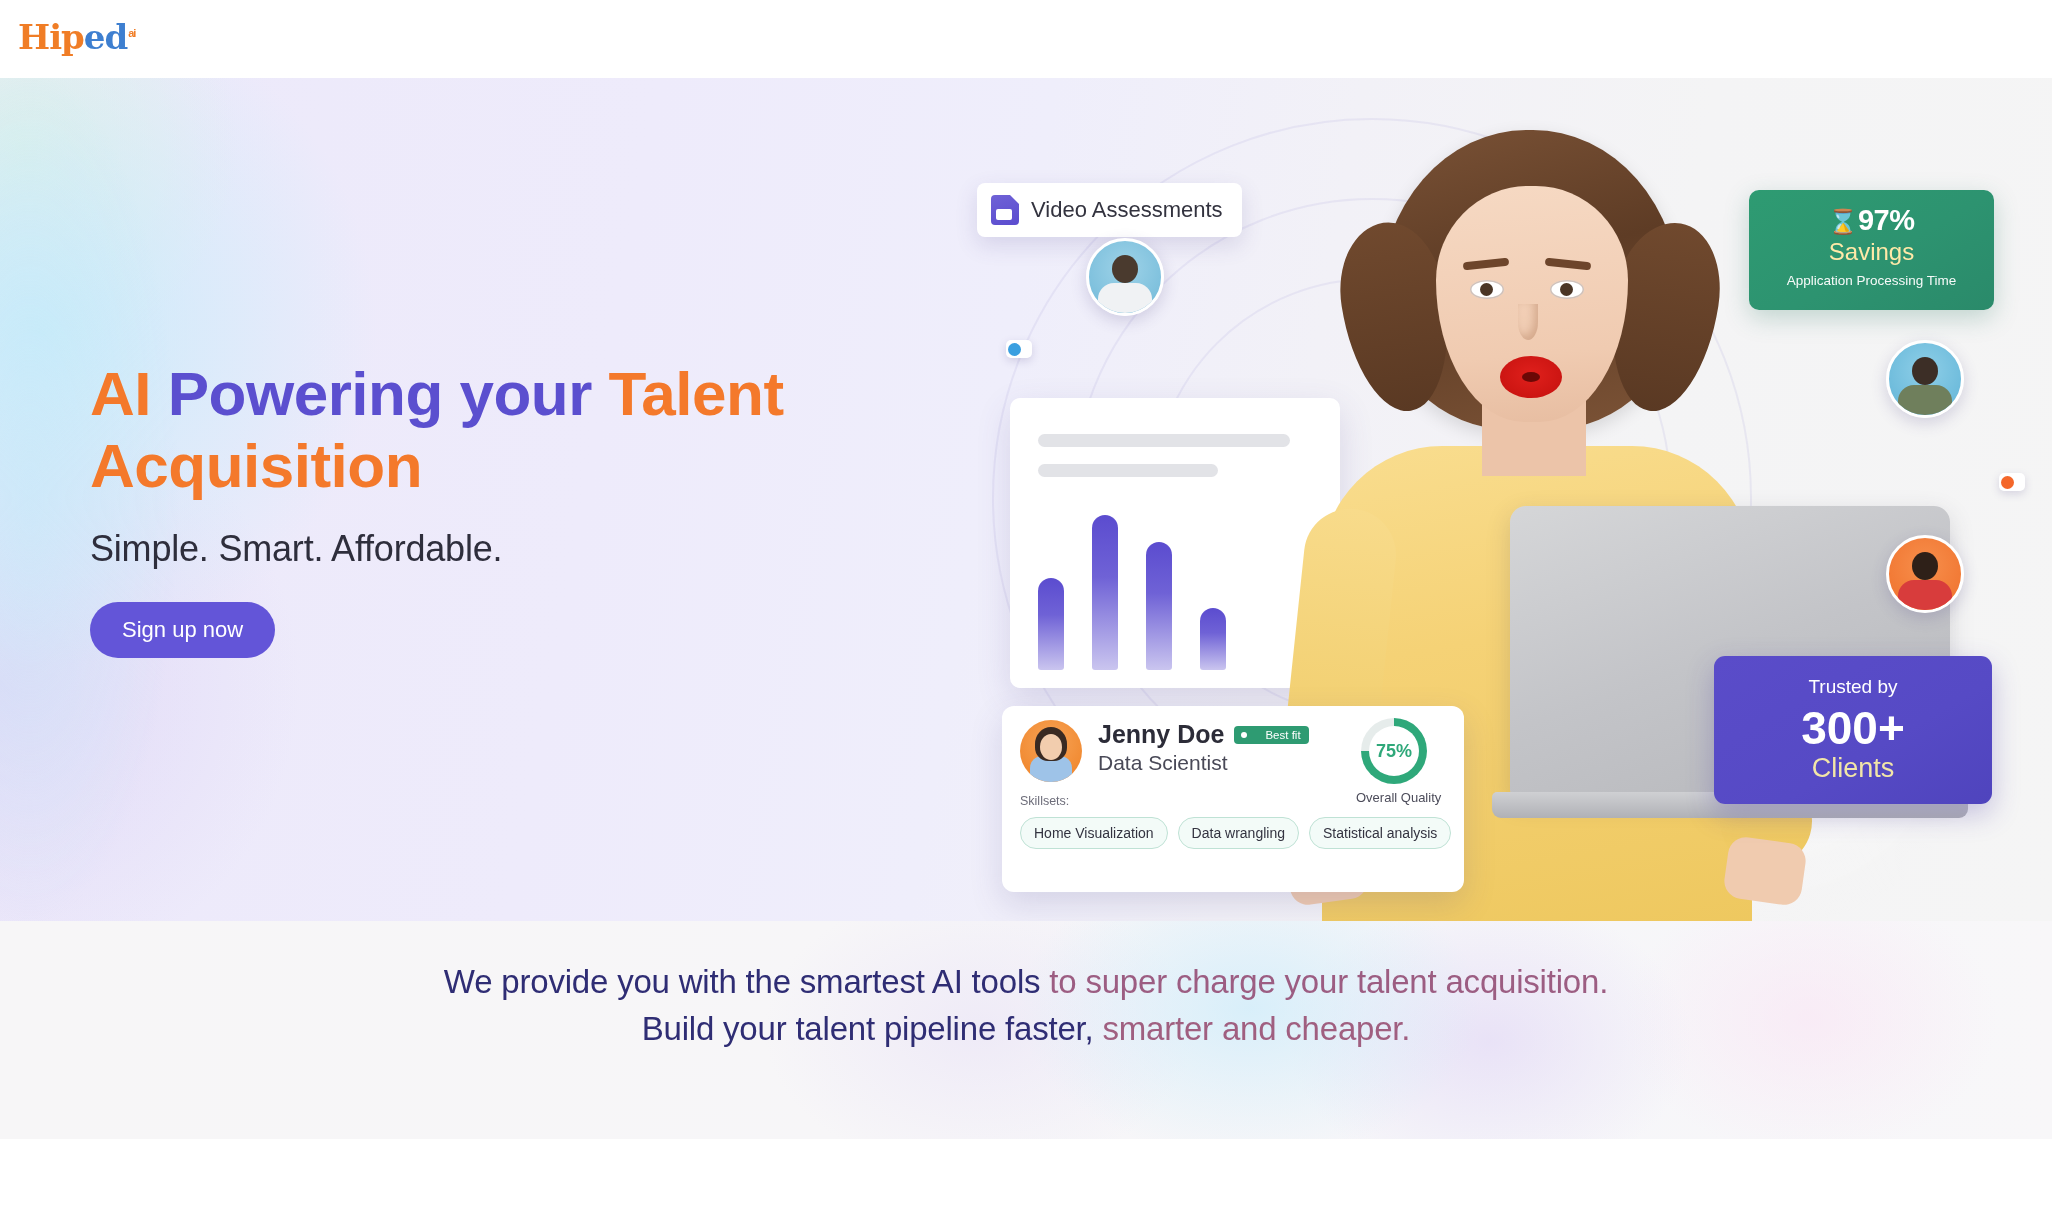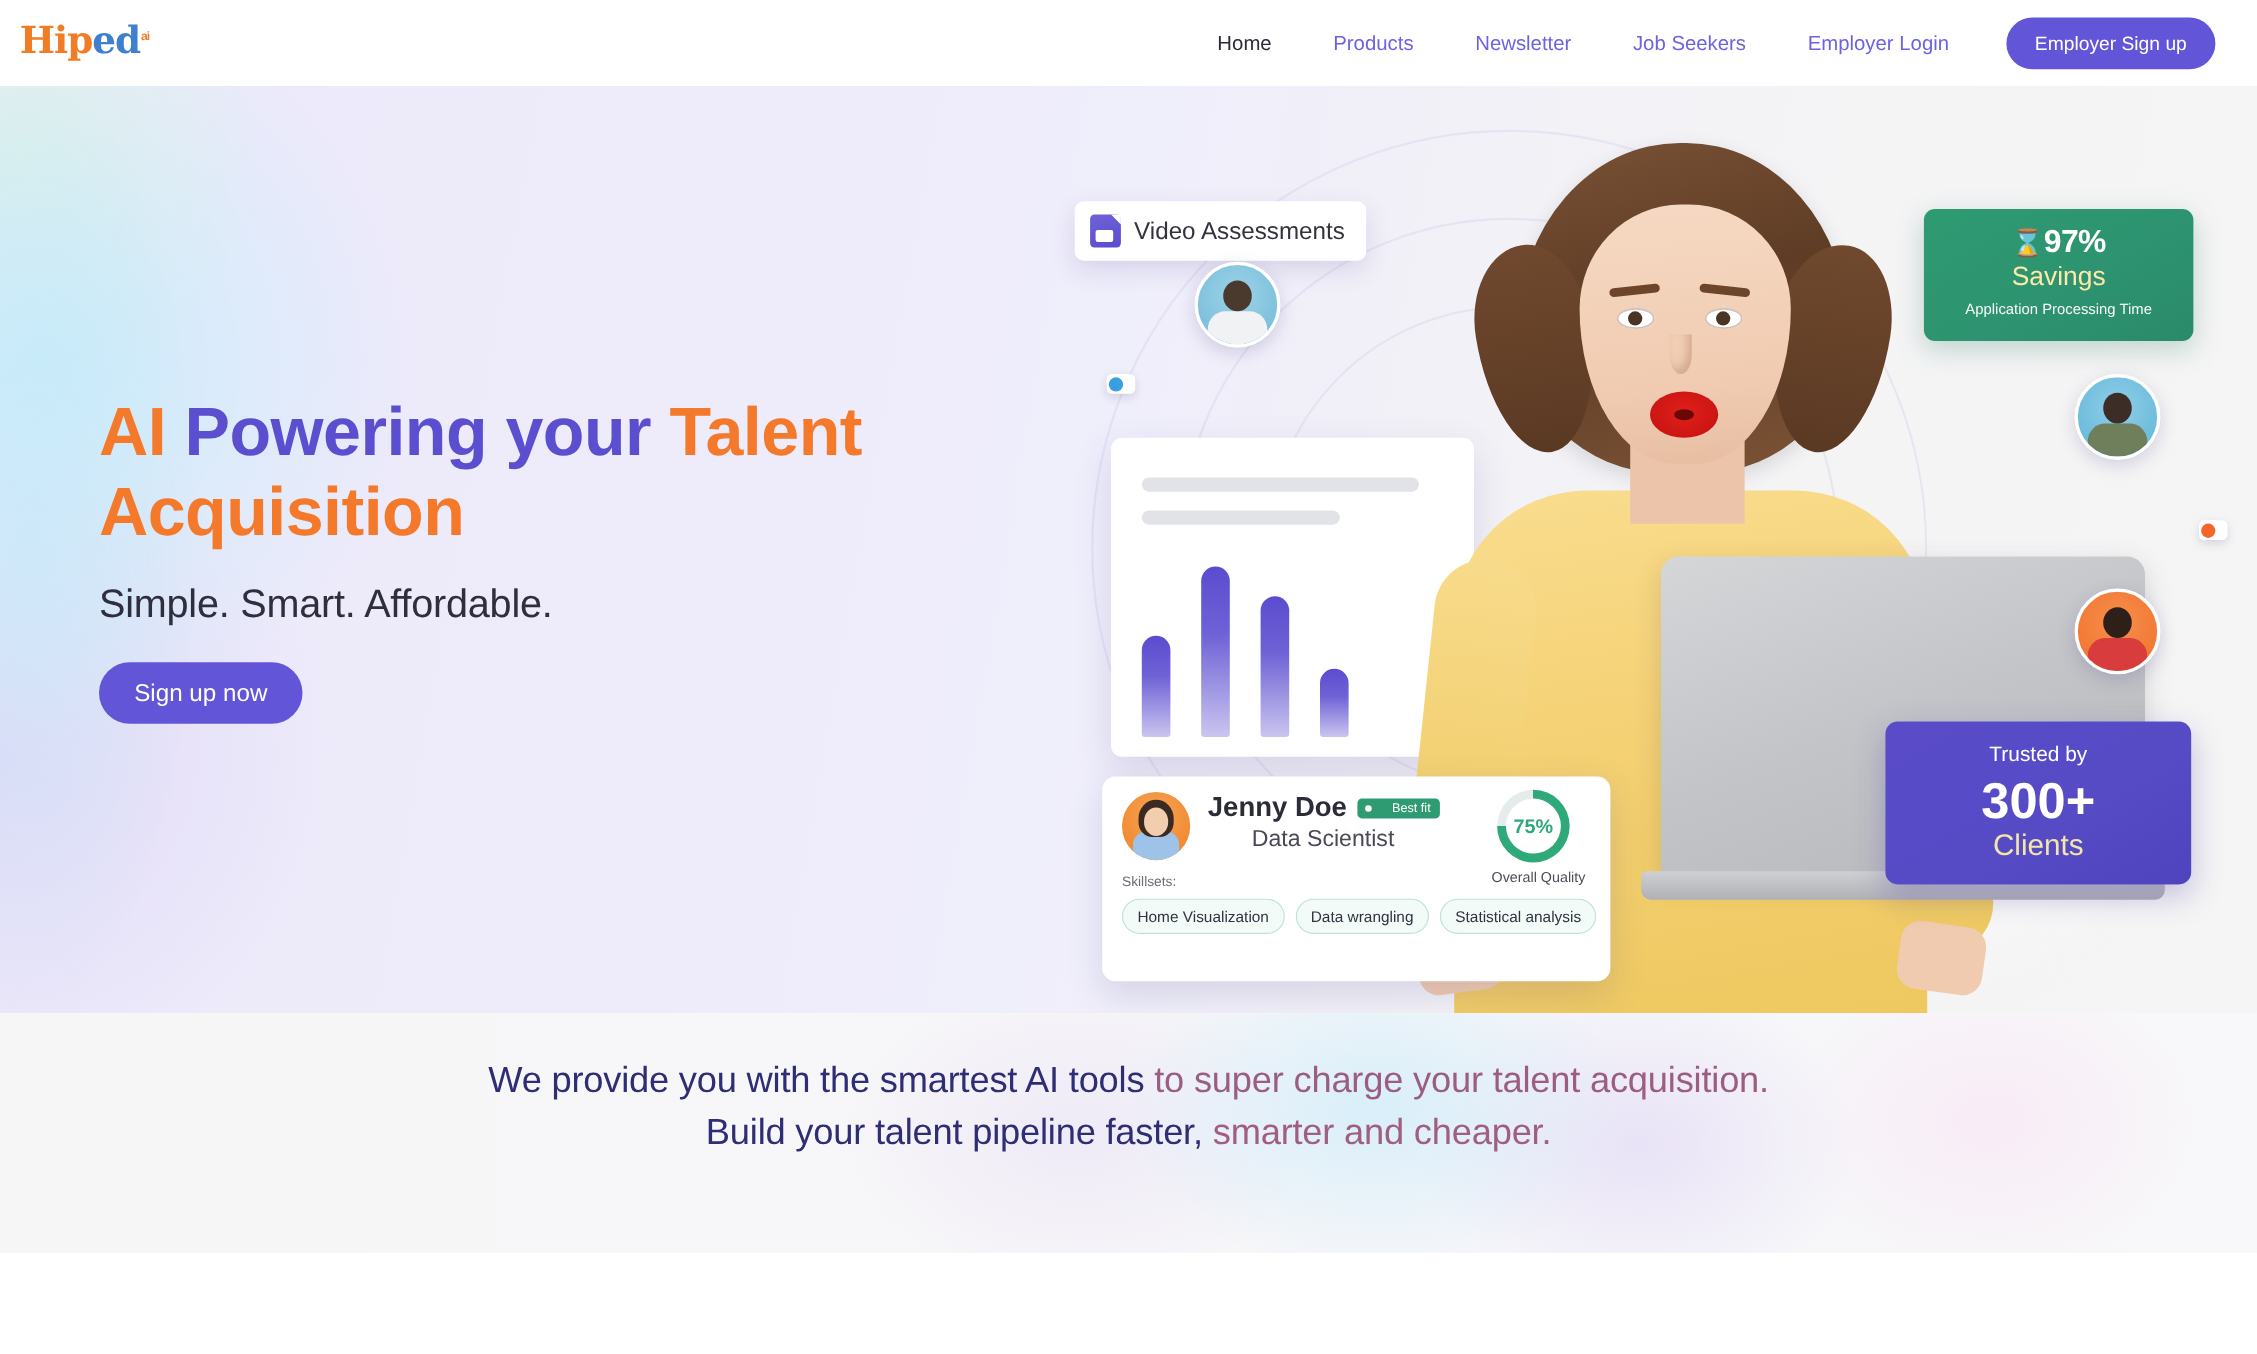--- a/index.html
+++ b/index.html
@@ -278,21 +278,21 @@
                         background:#9ec3e8; border-radius:12px 12px 0 0; }
   .pc-name-wrap { margin-left: 16px; }
   .pc-name { font-size: 25px; color:#2c2c38; font-weight: 600; display:flex; align-items:center; gap:10px; }
   .pc-badge {
     background:#2e9b72; color:#fff; font-size: 11.5px;
     border-radius: 4px; padding: 3px 8px 3px 7px;
     display:inline-flex; align-items:center; gap:18px; font-weight:400;
     white-space:nowrap; vertical-align: middle;
   }
   .pc-badge-dot { width:6px; height:6px; border-radius:50%; background:#fff; display:inline-block; }
-  .pc-role { font-size: 21px; color:#494957; margin-top: 2px; margin-left: 40px; }
+  .pc-role { font-size: 21px; color:#494957; margin-top: 2px; }
   .pc-gauge { position:absolute; right: 32px; top: 12px; width: 76px; text-align:center; }
   .gauge-ring {
     width: 66px; height: 66px; border-radius:50%; margin: 0 auto;
     background: conic-gradient(#2fa87a 0% 75%, #e6eceb 75% 100%);
     display:flex; align-items:center; justify-content:center;
     position:relative;
   }
   .gauge-ring:after {
     content:""; position:absolute; width: 50px; height: 50px; border-radius:50%; background:#fff;
   }
@@ -365,28 +365,20 @@
 </head>
 <body>
 
 <div class="page">
 
   <div class="navbar">
     <div class="logo-wrap">
       <span class="logo-text"><span class="logo-h">H</span><span class="logo-i">i</span><span class="logo-p">p</span><span class="logo-e">e</span><span class="logo-d">d</span><span class="logo-sup">ai</span></span>
     </div>
 
-    <div class="nav-links">
-      <a class="nav-link active">Home</a>
-      <a class="nav-link">Products</a>
-      <a class="nav-link">Newsletter</a>
-      <a class="nav-link">Job Seekers</a>
-      <a class="nav-link">Employer Login</a>
-      <button class="nav-cta">Employer Sign up</button>
-    </div>
   </div>
 
   <div class="hero">
 
     <div class="hero-blob blobA"></div>
     <div class="hero-blob blobB"></div>
     <div class="hero-arc arc1"></div>
     <div class="hero-arc arc2"></div>
     <div class="hero-arc arc3"></div>
 

